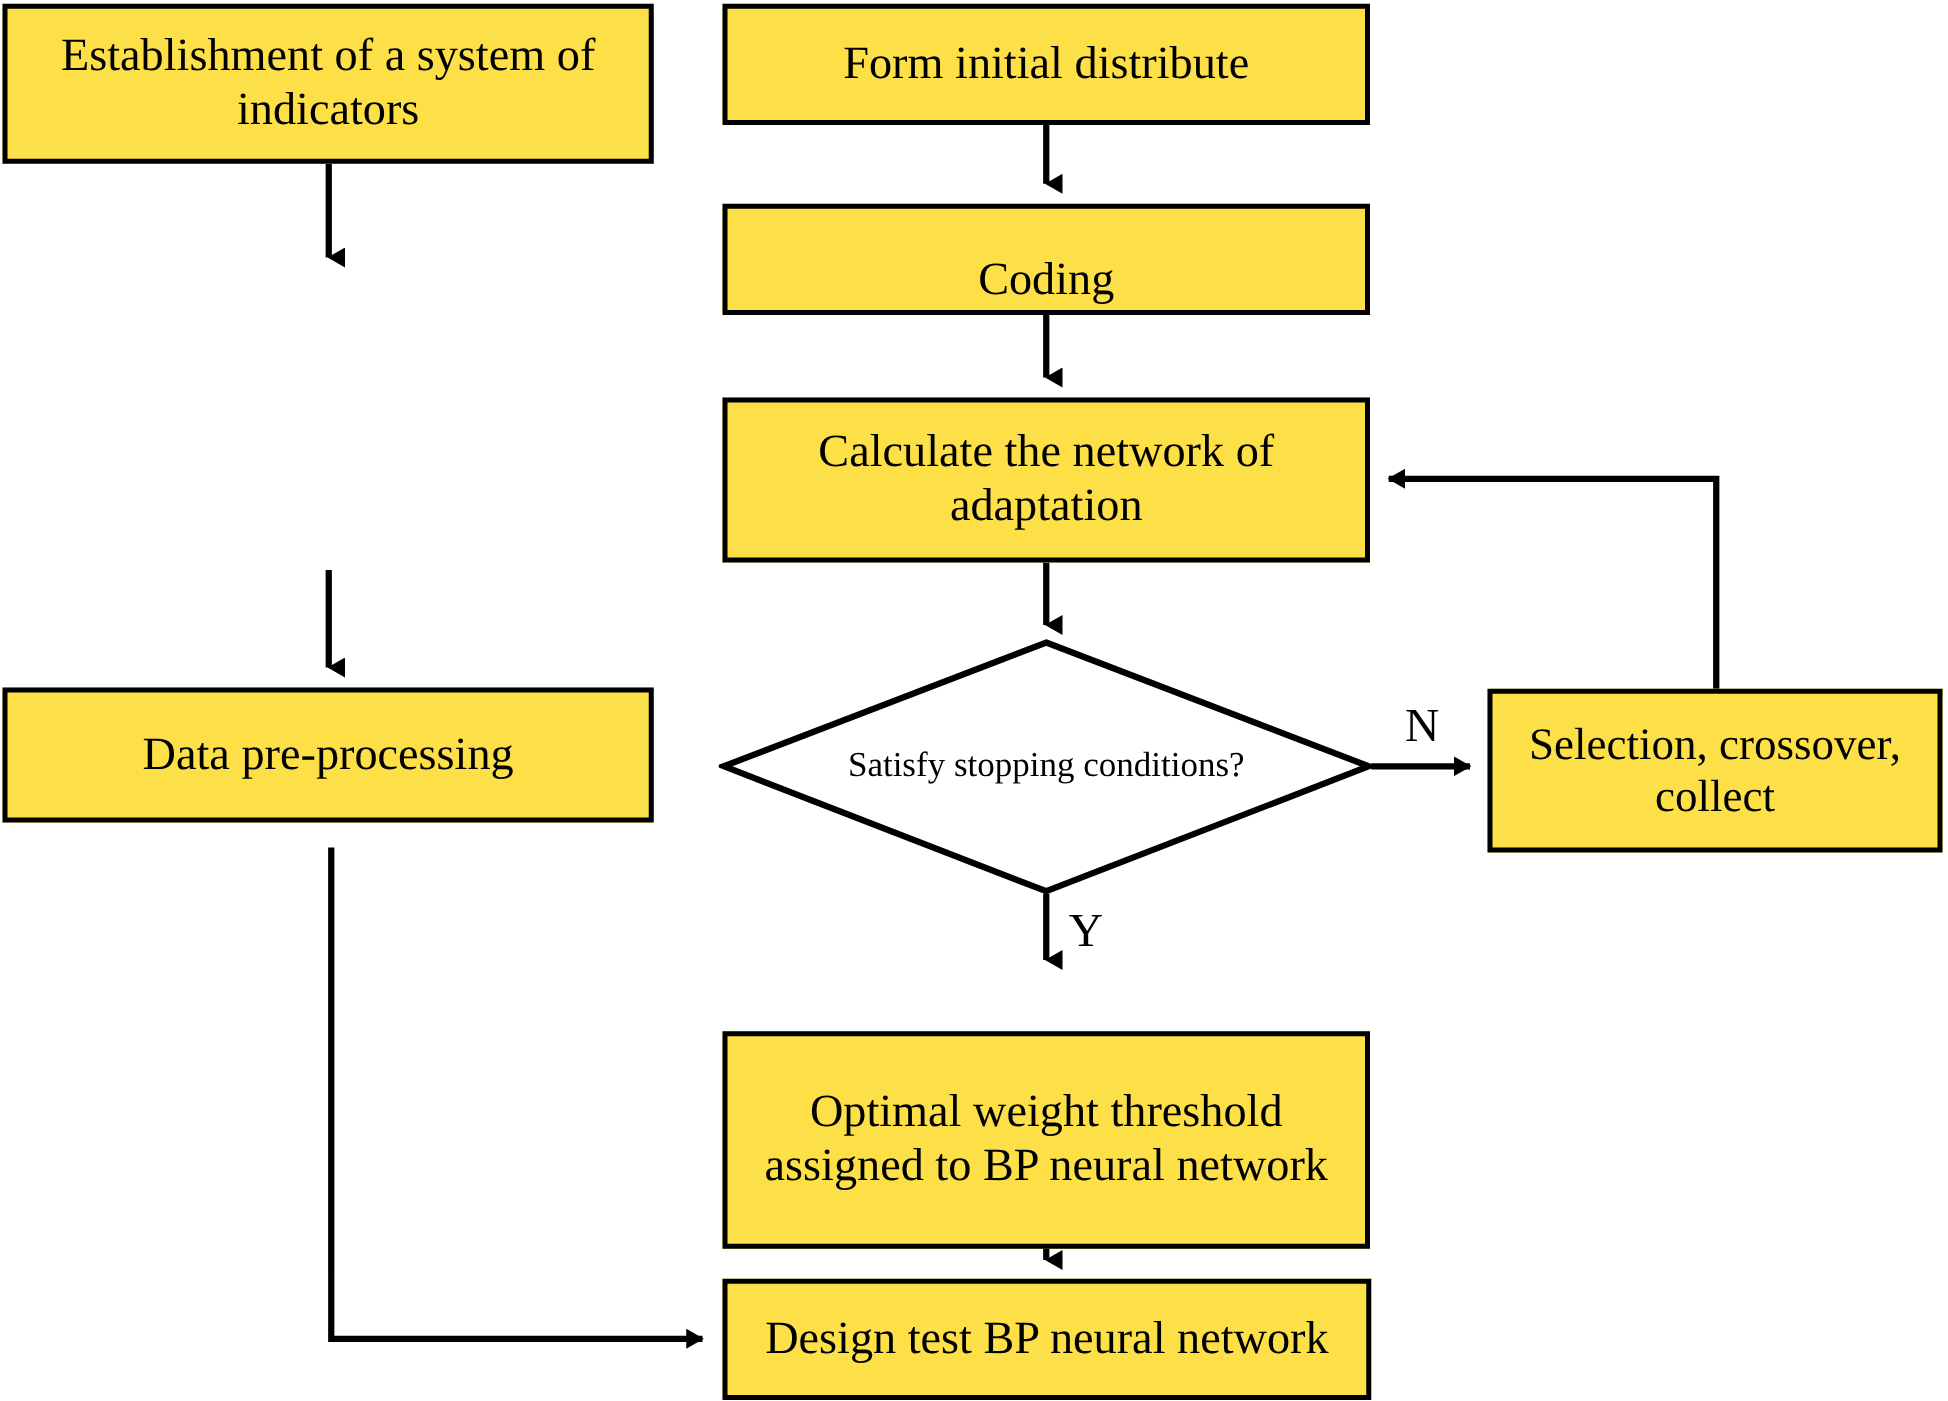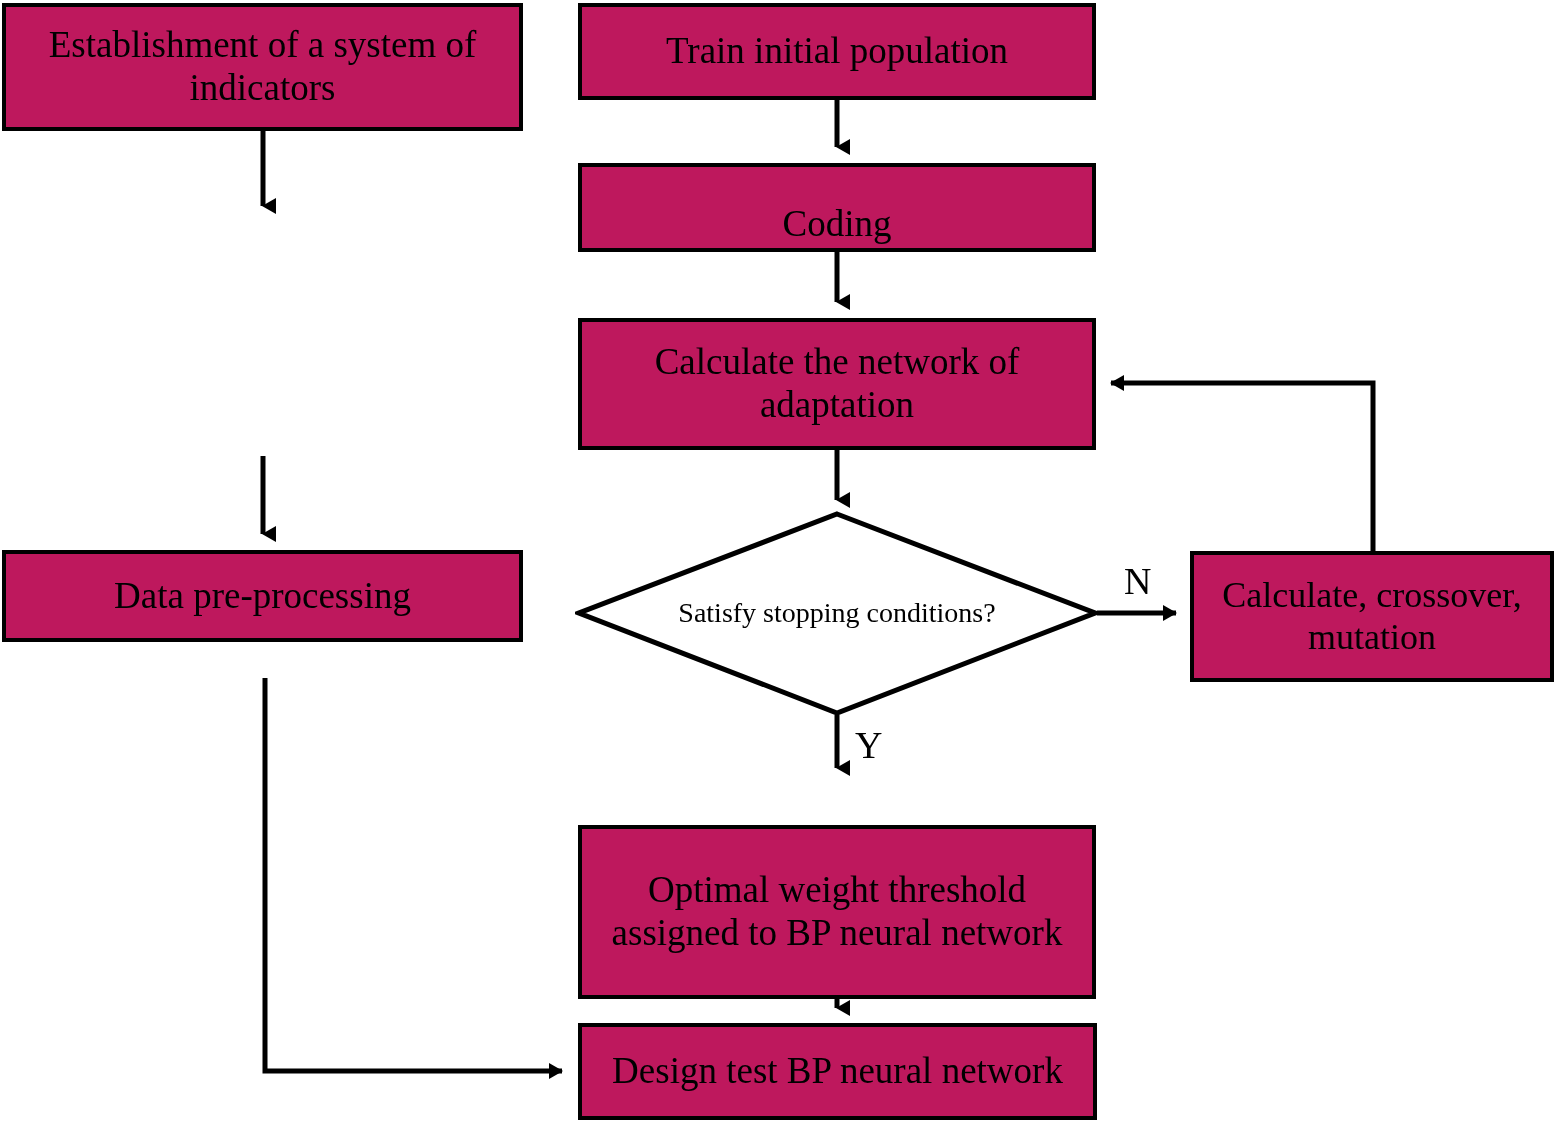--- a/index.html
+++ b/index.html
@@ -5,21 +5,21 @@
 <style>
   html,body{margin:0;padding:0;background:#ffffff;}
   body{font-family:"Liberation Serif","DejaVu Serif",serif;}
   #stage{position:relative;width:1558px;height:1121px;background:#ffffff;overflow:hidden;}
   svg.layer{position:absolute;left:0;top:0;width:1558px;height:1121px;}
 
   .node{
     position:absolute;
     box-sizing:border-box;
     border:4px solid #000000;
-    background:#be185d;
+    background:#fde047;
     display:flex;
     align-items:center;
     justify-content:center;
     text-align:center;
     color:#000000;
     line-height:1.16;
     padding:2px 8px;
   }
   .node .txt{display:block;width:100%;}
   .fs-lg{font-size:37px;}
@@ -77,45 +77,45 @@
 
       <line x1="837" y1="957" x2="837" y2="1008" marker-end="url(#arrowDown)"></line>
     </g>
   </svg>
 
   <div class="node fs-lg" style="left:2px;top:3px;width:521px;height:128px;">
     <span class="txt">Establishment of a system of indicators</span>
   </div>
 
 
-  <div class="node fs-lg" style="left:2px;top:550px;width:521px;height:92px;">
+  <div class="node fs-lg" style="left:2px;top:550px;width:521px;height:108px;">
     <span class="txt">Data pre-processing</span>
   </div>
 
   <div class="node fs-lg" style="left:578px;top:3px;width:518px;height:97px;">
-    <span class="txt">Train initial population</span>
+    <span class="txt">Form initial distribute</span>
   </div>
 
   <div class="node fs-lg" style="left:578px;top:163px;width:518px;height:89px;align-items:flex-end;">
     <span class="txt">Coding</span>
   </div>
 
   <div class="node fs-lg" style="left:578px;top:318px;width:518px;height:132px;">
     <span class="txt">Calculate the network of adaptation</span>
   </div>
 
   <div class="diamond-wrap" style="left:575px;top:510px;width:524px;height:207px;">
     <svg width="524" height="207" viewBox="0 0 524 207" xmlns="http://www.w3.org/2000/svg">
       <polygon points="262,4 520,103 262,203 4,103" fill="#ffffff" stroke="#000000" stroke-width="5"></polygon>
     </svg>
     <div class="diamond-label">Satisfy stopping conditions?</div>
   </div>
 
   <div class="node fs-md" style="left:1190px;top:551px;width:364px;height:131px;padding:2px 2px;">
-    <span class="txt">Calculate, crossover, mutation</span>
+    <span class="txt">Selection, crossover, collect</span>
   </div>
 
   <div class="node fs-lg" style="left:578px;top:783px;width:518px;height:174px;margin-top:42px;">
     <span class="txt">Optimal weight threshold assigned to BP neural network</span>
   </div>
 
   <div class="node fs-lg" style="left:578px;top:1023px;width:519px;height:97px;">
     <span class="txt">Design test BP neural network</span>
   </div>
 

